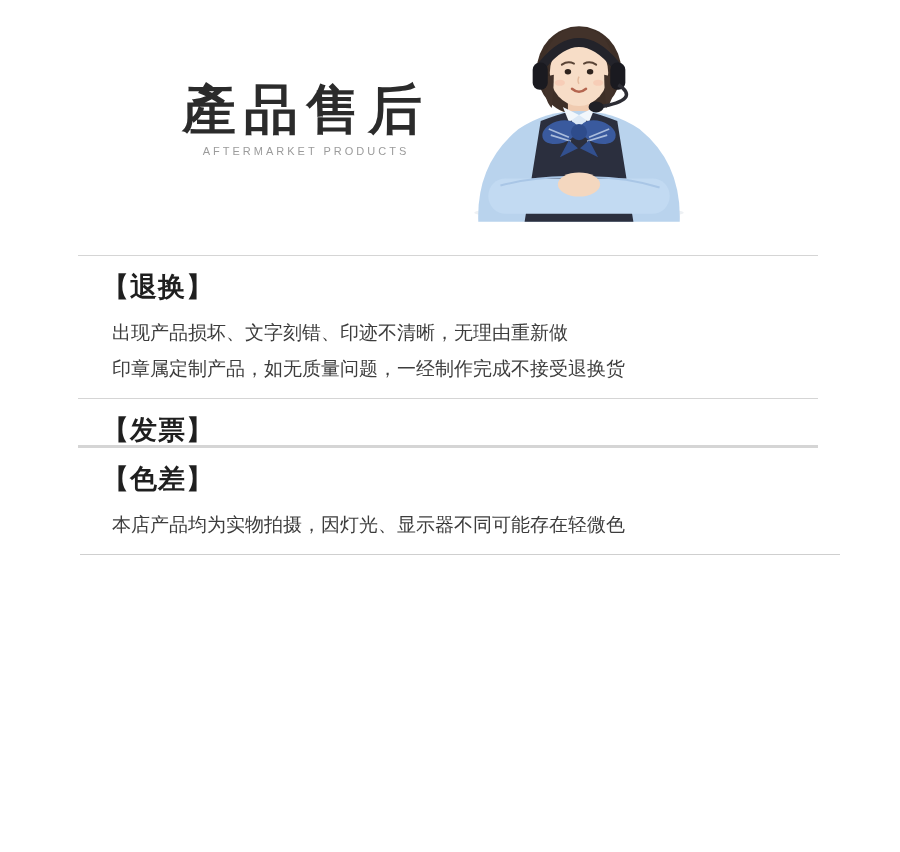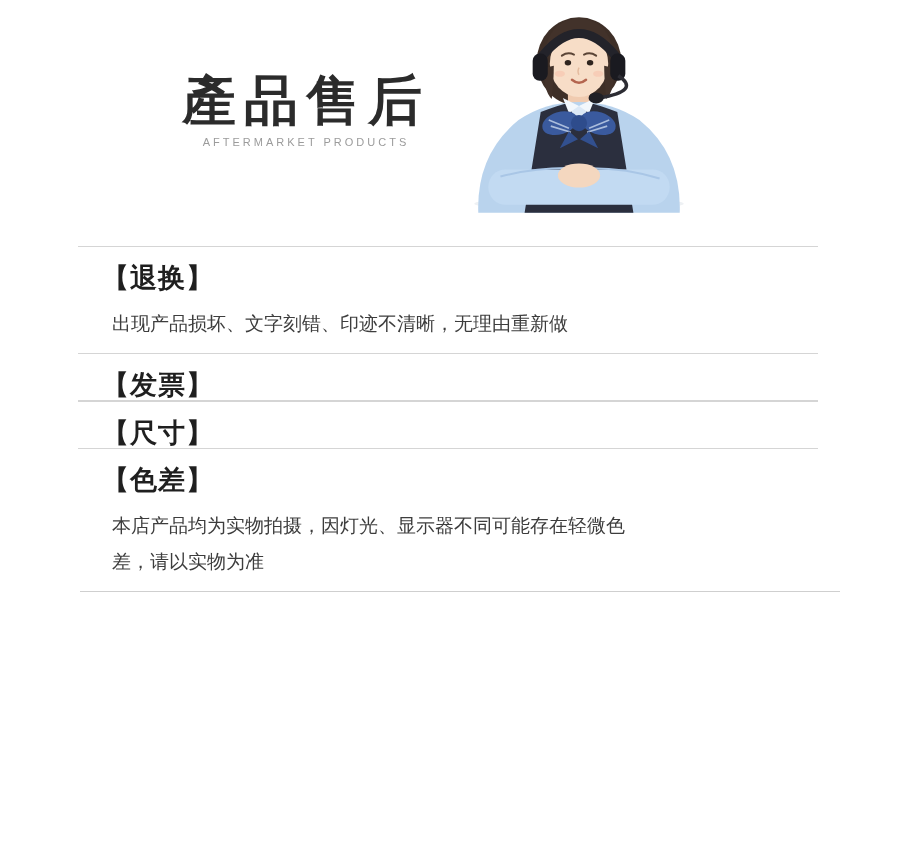--- a/index.html
+++ b/index.html
@@ -1,20 +1,20 @@
 <!DOCTYPE html>
 <html><head>
 <meta charset="utf-8">
 <style>
   * { margin:0; padding:0; box-sizing:border-box; }
   html,body { background:#ffffff; }
   .page {
     position:relative;
     width:900px; height:617px;
-    margin:5px auto;
+    margin:14px auto;
     background:#ffffff;
     font-family:"Liberation Serif","DejaVu Serif",serif;
     overflow:hidden;
   }
 
   
   .header { position:relative; width:100%; height:241px; }
   .title-block {
     position:absolute; left:178px; top:64px;
     width:256px; text-align:center;
@@ -119,44 +119,43 @@
   </div>
 
   <div class="policies">
 
     <div class="divider"></div>
 
     <section>
       <h2 class="policy-heading">【退换】</h2>
       <p class="policy-body">
         <span>出现产品损坏、文字刻错、印迹不清晰，无理由重新做</span><br>
+        <span>印章属定制产品，如无质量问题，一经制作完成不接受退换货</span>
       </p>
     </section>
 
     <div class="divider"></div>
 
     <section>
       <h2 class="policy-heading">【发票】</h2>
     </section>
 
     <div class="divider"></div>
 
 
     <div class="divider"></div>
 
     <section>
-      <h2 class="policy-heading">【尺寸】</h2>
     </section>
 
     <div class="divider"></div>
 
     <section>
       <h2 class="policy-heading">【色差】</h2>
       <p class="policy-body">
         <span>本店产品均为实物拍摄，因灯光、显示器不同可能存在轻微色</span><br>
-        <span>差，请以实物为准</span>
       </p>
     </section>
 
     <div class="divider divider--bottom"></div>
 
   </div>
 </div>
 
 </body></html>

